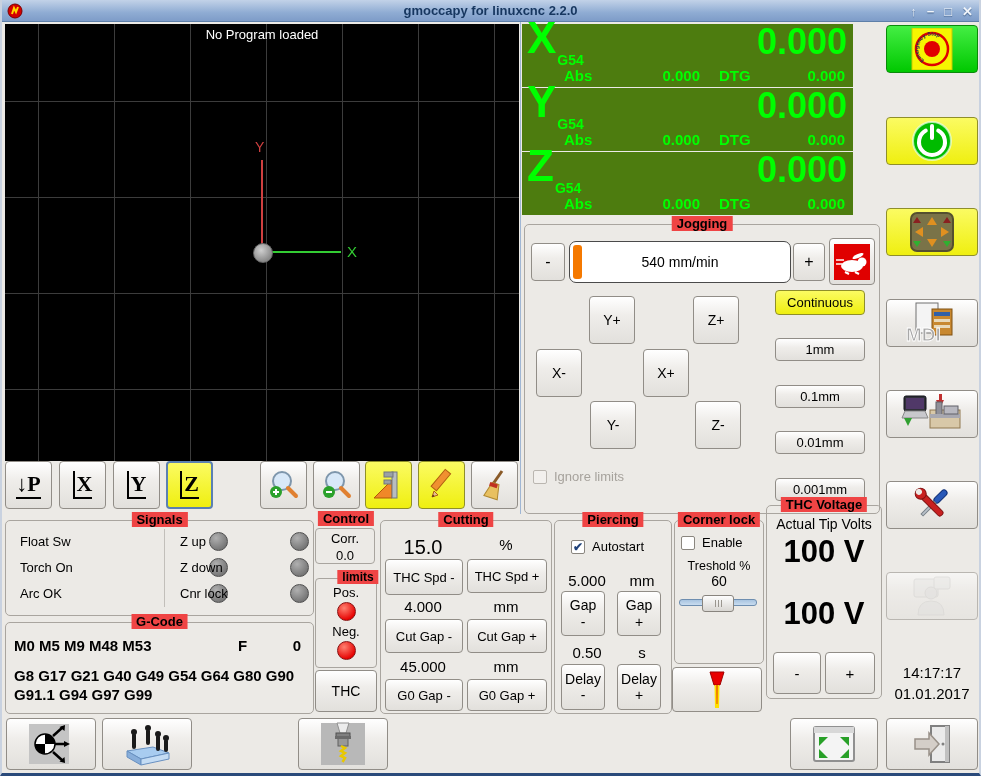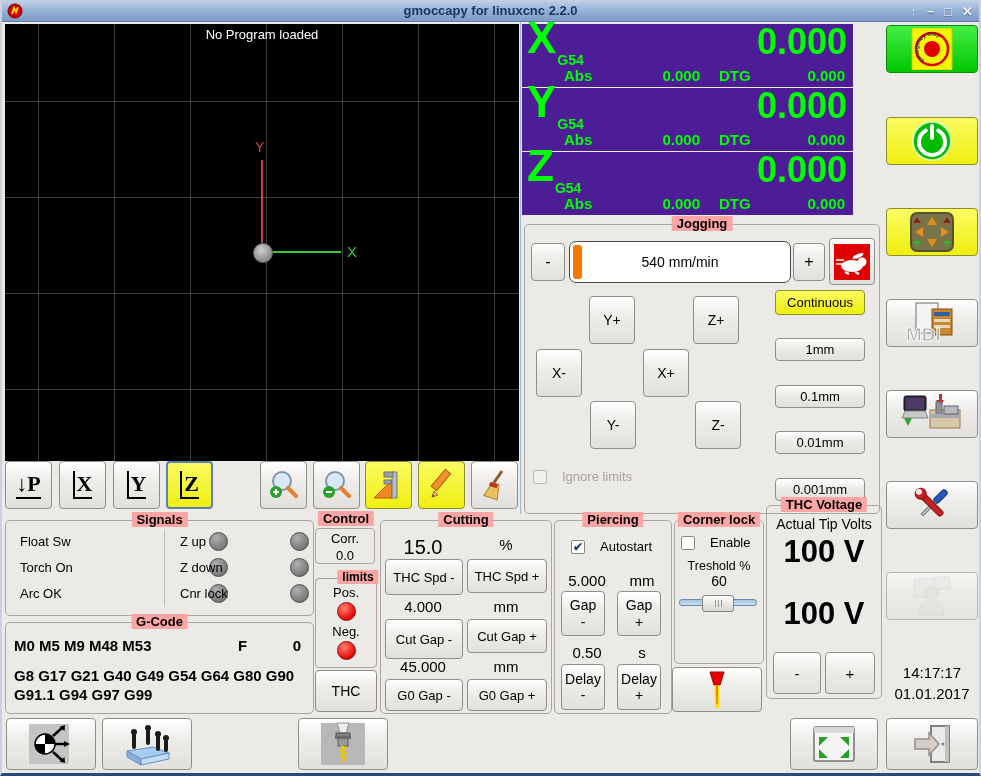--- a/index.html
+++ b/index.html
@@ -21,36 +21,36 @@
   .sep-v{left:518px;top:22px;width:1px;height:492px;background:#9FB6D4;}
   
   .btn{position:absolute;background:linear-gradient(#FFFFFF,#EFEDEA 40%,#E2E0DC);border:1px solid #918D87;border-radius:4px;
        display:flex;align-items:center;justify-content:center;font-size:13px;color:#000;box-sizing:border-box;cursor:pointer;}
   .btn.yellow{background:linear-gradient(#FBFB62,#EFEF10);border-color:#8F8F2A;}
   .btn.focus{border:2px solid #5B80B2;}
   .btn.green{background:linear-gradient(#44EE44,#00C800);border-color:#0A8A0A;}
   .btn.disabled{opacity:.55;cursor:default;}
   
   .frame{position:absolute;border:1px solid #A9A59F;border-radius:5px;}
-  .legend{position:absolute;top:-9px;left:50%;transform:translateX(-50%);background:#fca5a5;padding:0 5px;
+  .legend{position:absolute;top:-9px;left:50%;transform:translateX(-50%);background:#ef4444;padding:0 5px;
           font-weight:bold;font-size:13px;white-space:nowrap;}
   
-  .dro-row{position:absolute;left:520px;width:331px;height:63px;background:#4c1d95;color:#00FF00;}
+  .dro-row{position:absolute;left:520px;width:331px;height:63px;background:#4d7c0f;color:#00FF00;}
   .dro-letter{position:absolute;left:5px;top:-8px;font-size:44px;font-weight:bold;line-height:1;}
   .dro-sys{font-size:14px;font-weight:bold;vertical-align:-12px;margin-left:1px;}
   .dro-val{position:absolute;right:6px;top:0px;font-size:36px;font-weight:bold;line-height:1;}
   .dro-sub{position:absolute;bottom:3px;font-size:15px;font-weight:bold;}
   
   .led{width:17px;height:17px;border-radius:50%;border:1px solid #4F4F4F;
        background:radial-gradient(circle at 36% 30%,#B0B0B0,#757575 75%);}
   .led.red{background:radial-gradient(circle at 36% 30%,#FF8070,#E60000 75%);border-color:#8A1010;}
   .cb{width:14px;height:14px;background:#FFF;border:1px solid #8A867F;border-radius:2px;display:inline-flex;
       align-items:center;justify-content:center;font-size:12px;font-weight:bold;color:#20427A;box-sizing:border-box;}
   .cb.dis{background:#F2F0ED;border-color:#BAB6B0;}
-  .cblbl{font-size:13px;margin-left:15px;}
+  .cblbl{font-size:13px;margin-left:7px;}
   .dim{color:#A6A29C;}
   
   .speedbar{position:absolute;background:#FFF;border:1px solid #4A4A4A;border-radius:7px;}
   .speedbar .fill{position:absolute;left:3px;top:3px;bottom:3px;width:9px;background:#F57900;border-radius:3px;}
   .speedbar .txt{position:absolute;left:0;right:0;top:50%;transform:translateY(-50%);text-align:center;font-size:14px;}
   
   .trough{position:absolute;height:7px;background:linear-gradient(#A8C4E0,#C9DCEF);border:1px solid #6E8EB0;border-radius:3px;box-sizing:border-box;}
   .handle{position:absolute;width:30px;height:15px;top:-5px;background:linear-gradient(#FDFDFD,#D8D6D2);
           border:1px solid #88847E;border-radius:3px;display:flex;align-items:center;justify-content:center;gap:2px;}
   .handle i{display:block;width:1px;height:7px;background:#9A968F;}
@@ -327,21 +327,21 @@
   </div>
 
   <div class="frame" style="left:378px;top:520px;width:170px;height:192px;">
     <span class="legend">Cutting</span>
     <span class="lbl c" style="left:2px;top:15px;width:80px;font-size:20px;">15.0</span>
     <span class="lbl c" style="left:95px;top:15px;width:60px;font-size:15px;">%</span>
     <div class="btn" style="left:4px;top:38px;width:78px;height:36px;">THC Spd -</div>
     <div class="btn" style="left:86px;top:38px;width:80px;height:34px;">THC Spd +</div>
     <span class="lbl c" style="left:2px;top:77px;width:80px;font-size:15px;">4.000</span>
     <span class="lbl c" style="left:95px;top:77px;width:60px;font-size:15px;">mm</span>
-    <div class="btn" style="left:4px;top:98px;width:78px;height:40px;">Cut Gap -</div>
+    <div class="btn" style="left:4px;top:98px;width:78px;height:34px;">Cut Gap -</div>
     <div class="btn" style="left:86px;top:98px;width:80px;height:34px;">Cut Gap +</div>
     <span class="lbl c" style="left:2px;top:137px;width:80px;font-size:15px;">45.000</span>
     <span class="lbl c" style="left:95px;top:137px;width:60px;font-size:15px;">mm</span>
     <div class="btn" style="left:4px;top:158px;width:78px;height:32px;">G0 Gap -</div>
     <div class="btn" style="left:86px;top:158px;width:80px;height:32px;">G0 Gap +</div>
   </div>
 
   <div class="frame" style="left:552px;top:520px;width:116px;height:192px;">
     <span class="legend">Piercing</span>
     <div class="abs" style="left:16px;top:18px;display:flex;align-items:center;">

